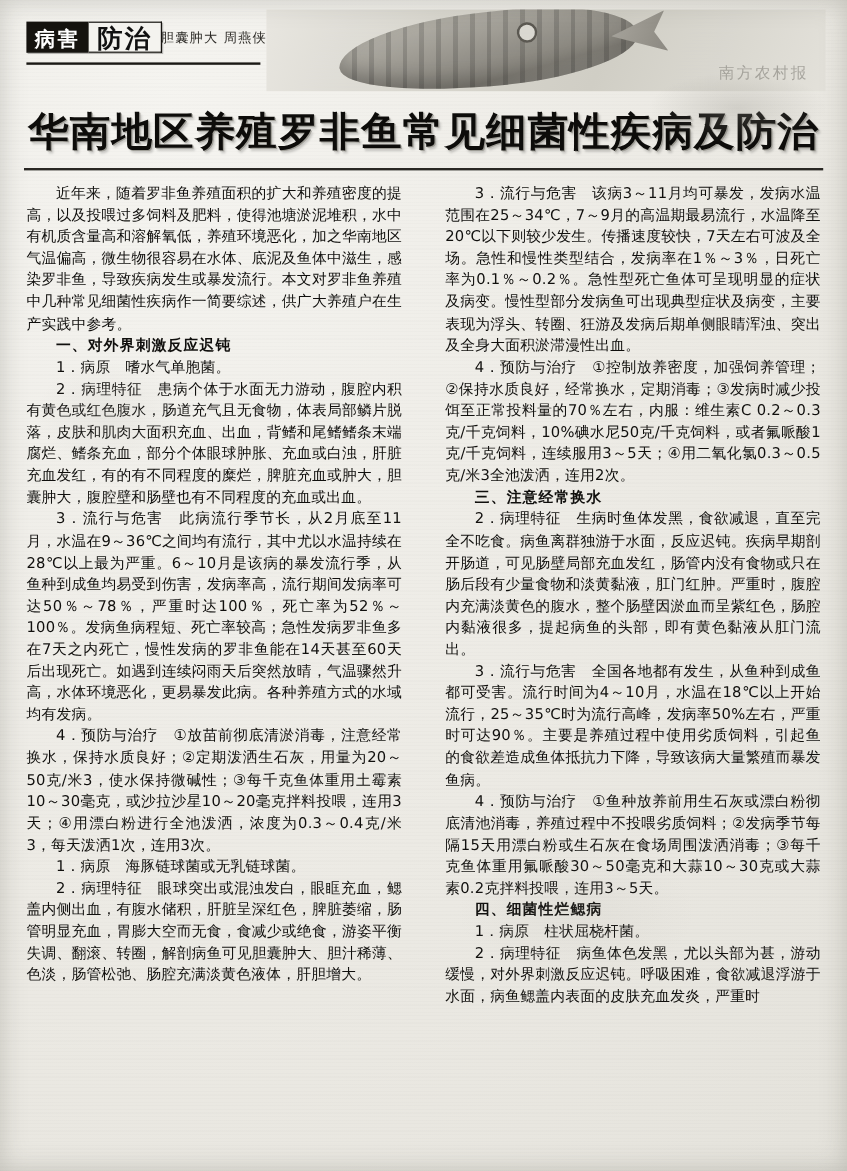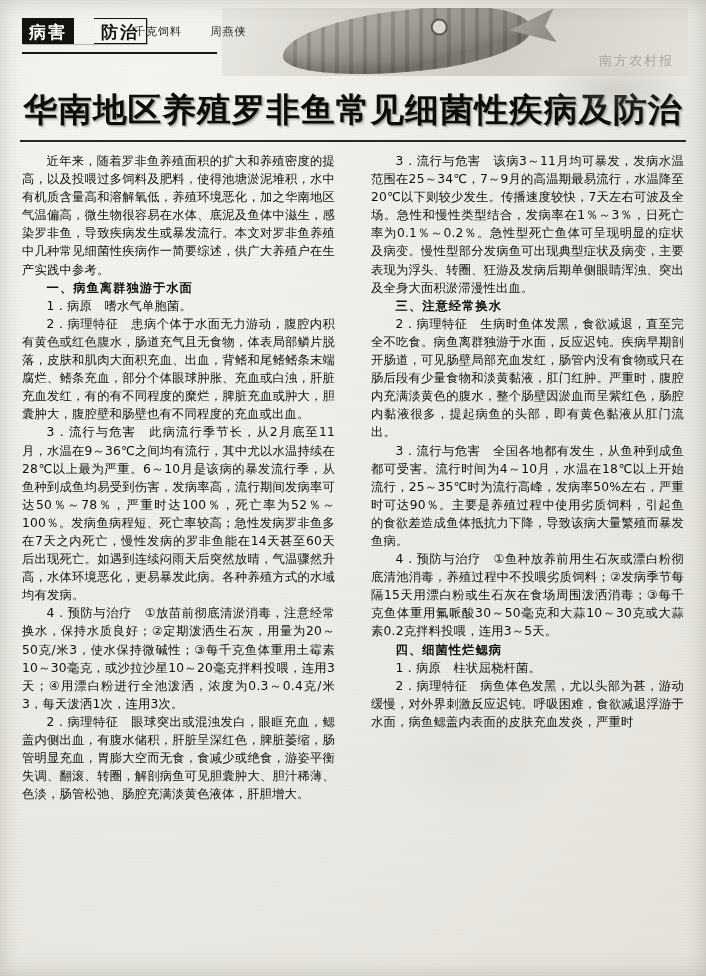--- a/index.html
+++ b/index.html
@@ -90,54 +90,53 @@
   }
 
   .tag-block {
     position: absolute;
     left: 0;
     top: 10px;
     display: flex;
     align-items: stretch;
     height: 26px;
     box-shadow: 1px 1px 0 rgba(0,0,0,.25);
-    gap: 20px;
   }
   .tag-dark {
     background: #15130f;
     color: #fff;
     font-weight: bold;
     font-size: 17px;
     letter-spacing: 2px;
     padding: 2px 7px 0 7px;
     display: flex;
     align-items: center;
   }
   .tag-light {
     background: #f4f3ef;
     color: #111;
     font-weight: bold;
-    font-size: 17px;
+    font-size: 21px;
     letter-spacing: 2px;
     padding: 2px 7px 0 7px;
     display: flex;
     align-items: center;
     border: 1px solid #15130f;
     border-left: none;
   }
   .editor-line {
     position: absolute;
     left: 112px;
     top: 16px;
     font-size: 11px;
     color: #2a2824;
     letter-spacing: 1px;
     white-space: nowrap;
   }
-  .editor-line .ed-name { margin-left: 24px; }
+  .editor-line .ed-name { margin-left: 0; }
 
   .header-rule {
     position: absolute;
     left: 0;
     top: 44px;
     width: 195px;
     border-top: 2px solid #1a1814;
   }
 
   
@@ -225,43 +224,45 @@
       </div>
       <div class="header-ghost-text">南方农村报</div>
     </div>
 
     <div class="tag-block">
       <div class="tag-dark">病害</div>
       <div class="tag-light">防治</div>
     </div>
 
     <div class="editor-line">
-      <span>千克饲料</span>
+      <span>胆囊肿大</span>
       <span class="ed-name">周燕侠</span>
     </div>
 
     <div class="header-rule"></div>
   </div>
 
   <div class="title">华南地区养殖罗非鱼常见细菌性疾病及防治</div>
   <div class="title-rule"></div>
 
   <div class="columns">
     <div class="col">
       <p>近年来，随着罗非鱼养殖面积的扩大和养殖密度的提高，以及投喂过多饲料及肥料，使得池塘淤泥堆积，水中有机质含量高和溶解氧低，养殖环境恶化，加之华南地区气温偏高，微生物很容易在水体、底泥及鱼体中滋生，感染罗非鱼，导致疾病发生或暴发流行。本文对罗非鱼养殖中几种常见细菌性疾病作一简要综述，供广大养殖户在生产实践中参考。</p>
-      <p class="heading">一、病鱼离群独游于水面</p>
+      <p class="heading">一、对外界刺激反应迟钝</p>
       <p class="sub">1．病原　嗜水气单胞菌。</p>
       <p class="sub">2．病理特征　患病个体于水面无力游动，腹腔内积有黄色或红色腹水，肠道充气且无食物，体表局部鳞片脱落，皮肤和肌肉大面积充血、出血，背鳍和尾鳍鳍条末端腐烂、鳍条充血，部分个体眼球肿胀、充血或白浊，肝脏充血发红，有的有不同程度的糜烂，脾脏充血或肿大，胆囊肿大，腹腔壁和肠壁也有不同程度的充血或出血。</p>
       <p class="sub">3．流行与危害　此病流行季节长，从2月底至11月，水温在9～36℃之间均有流行，其中尤以水温持续在28℃以上最为严重。6～10月是该病的暴发流行季，从鱼种到成鱼均易受到伤害，发病率高，流行期间发病率可达50％～78％，严重时达100％，死亡率为52％～100％。发病鱼病程短、死亡率较高；急性发病罗非鱼多在7天之内死亡，慢性发病的罗非鱼能在14天甚至60天后出现死亡。如遇到连续闷雨天后突然放晴，气温骤然升高，水体环境恶化，更易暴发此病。各种养殖方式的水域均有发病。</p>
       <p class="sub">4．预防与治疗　①放苗前彻底清淤消毒，注意经常换水，保持水质良好；②定期泼洒生石灰，用量为20～50克/米3，使水保持微碱性；③每千克鱼体重用土霉素10～30毫克，或沙拉沙星10～20毫克拌料投喂，连用3天；④用漂白粉进行全池泼洒，浓度为0.3～0.4克/米3，每天泼洒1次，连用3次。</p>
+      <p class="sub">1．病原　海豚链球菌或无乳链球菌。</p>
       <p class="sub">2．病理特征　眼球突出或混浊发白，眼眶充血，鳃盖内侧出血，有腹水储积，肝脏呈深红色，脾脏萎缩，肠管明显充血，胃膨大空而无食，食减少或绝食，游姿平衡失调、翻滚、转圈，解剖病鱼可见胆囊肿大、胆汁稀薄、色淡，肠管松弛、肠腔充满淡黄色液体，肝胆增大。</p>
     </div>
 
     <div class="col">
       <p class="sub">3．流行与危害　该病3～11月均可暴发，发病水温范围在25～34℃，7～9月的高温期最易流行，水温降至20℃以下则较少发生。传播速度较快，7天左右可波及全场。急性和慢性类型结合，发病率在1％～3％，日死亡率为0.1％～0.2％。急性型死亡鱼体可呈现明显的症状及病变。慢性型部分发病鱼可出现典型症状及病变，主要表现为浮头、转圈、狂游及发病后期单侧眼睛浑浊、突出及全身大面积淤滞漫性出血。</p>
+      <p class="sub">4．预防与治疗　①控制放养密度，加强饲养管理；②保持水质良好，经常换水，定期消毒；③发病时减少投饵至正常投料量的70％左右，内服：维生素C 0.2～0.3克/千克饲料，10%碘水尼50克/千克饲料，或者氟哌酸1克/千克饲料，连续服用3～5天；④用二氧化氯0.3～0.5克/米3全池泼洒，连用2次。</p>
       <p class="heading">三、注意经常换水</p>
       <p class="sub">2．病理特征　生病时鱼体发黑，食欲减退，直至完全不吃食。病鱼离群独游于水面，反应迟钝。疾病早期剖开肠道，可见肠壁局部充血发红，肠管内没有食物或只在肠后段有少量食物和淡黄黏液，肛门红肿。严重时，腹腔内充满淡黄色的腹水，整个肠壁因淤血而呈紫红色，肠腔内黏液很多，提起病鱼的头部，即有黄色黏液从肛门流出。</p>
       <p class="sub">3．流行与危害　全国各地都有发生，从鱼种到成鱼都可受害。流行时间为4～10月，水温在18℃以上开始流行，25～35℃时为流行高峰，发病率50%左右，严重时可达90％。主要是养殖过程中使用劣质饲料，引起鱼的食欲差造成鱼体抵抗力下降，导致该病大量繁殖而暴发鱼病。</p>
       <p class="sub">4．预防与治疗　①鱼种放养前用生石灰或漂白粉彻底清池消毒，养殖过程中不投喂劣质饲料；②发病季节每隔15天用漂白粉或生石灰在食场周围泼洒消毒；③每千克鱼体重用氟哌酸30～50毫克和大蒜10～30克或大蒜素0.2克拌料投喂，连用3～5天。</p>
       <p class="heading">四、细菌性烂鳃病</p>
       <p class="sub">1．病原　柱状屈桡杆菌。</p>
       <p class="sub">2．病理特征　病鱼体色发黑，尤以头部为甚，游动缓慢，对外界刺激反应迟钝。呼吸困难，食欲减退浮游于水面，病鱼鳃盖内表面的皮肤充血发炎，严重时</p>
     </div>
   </div>
 

